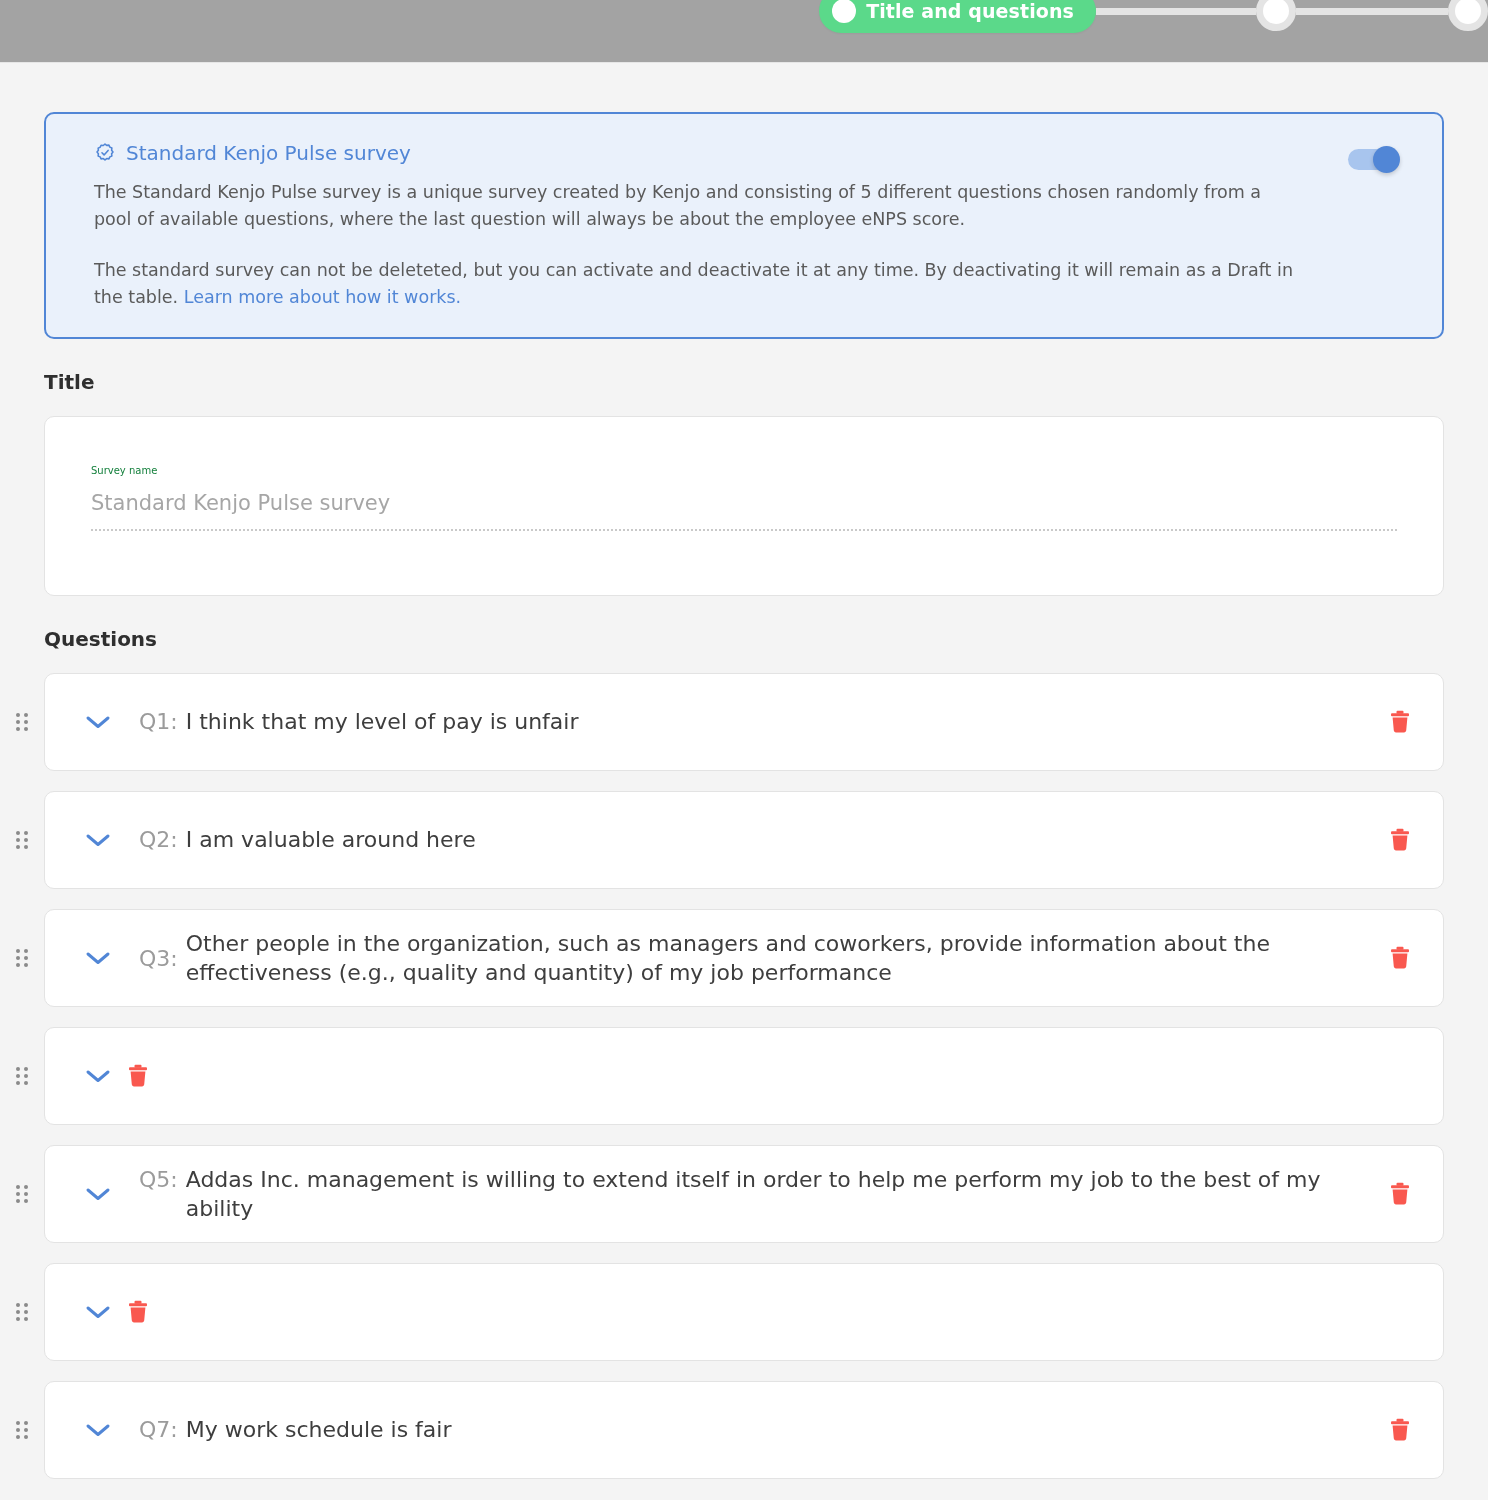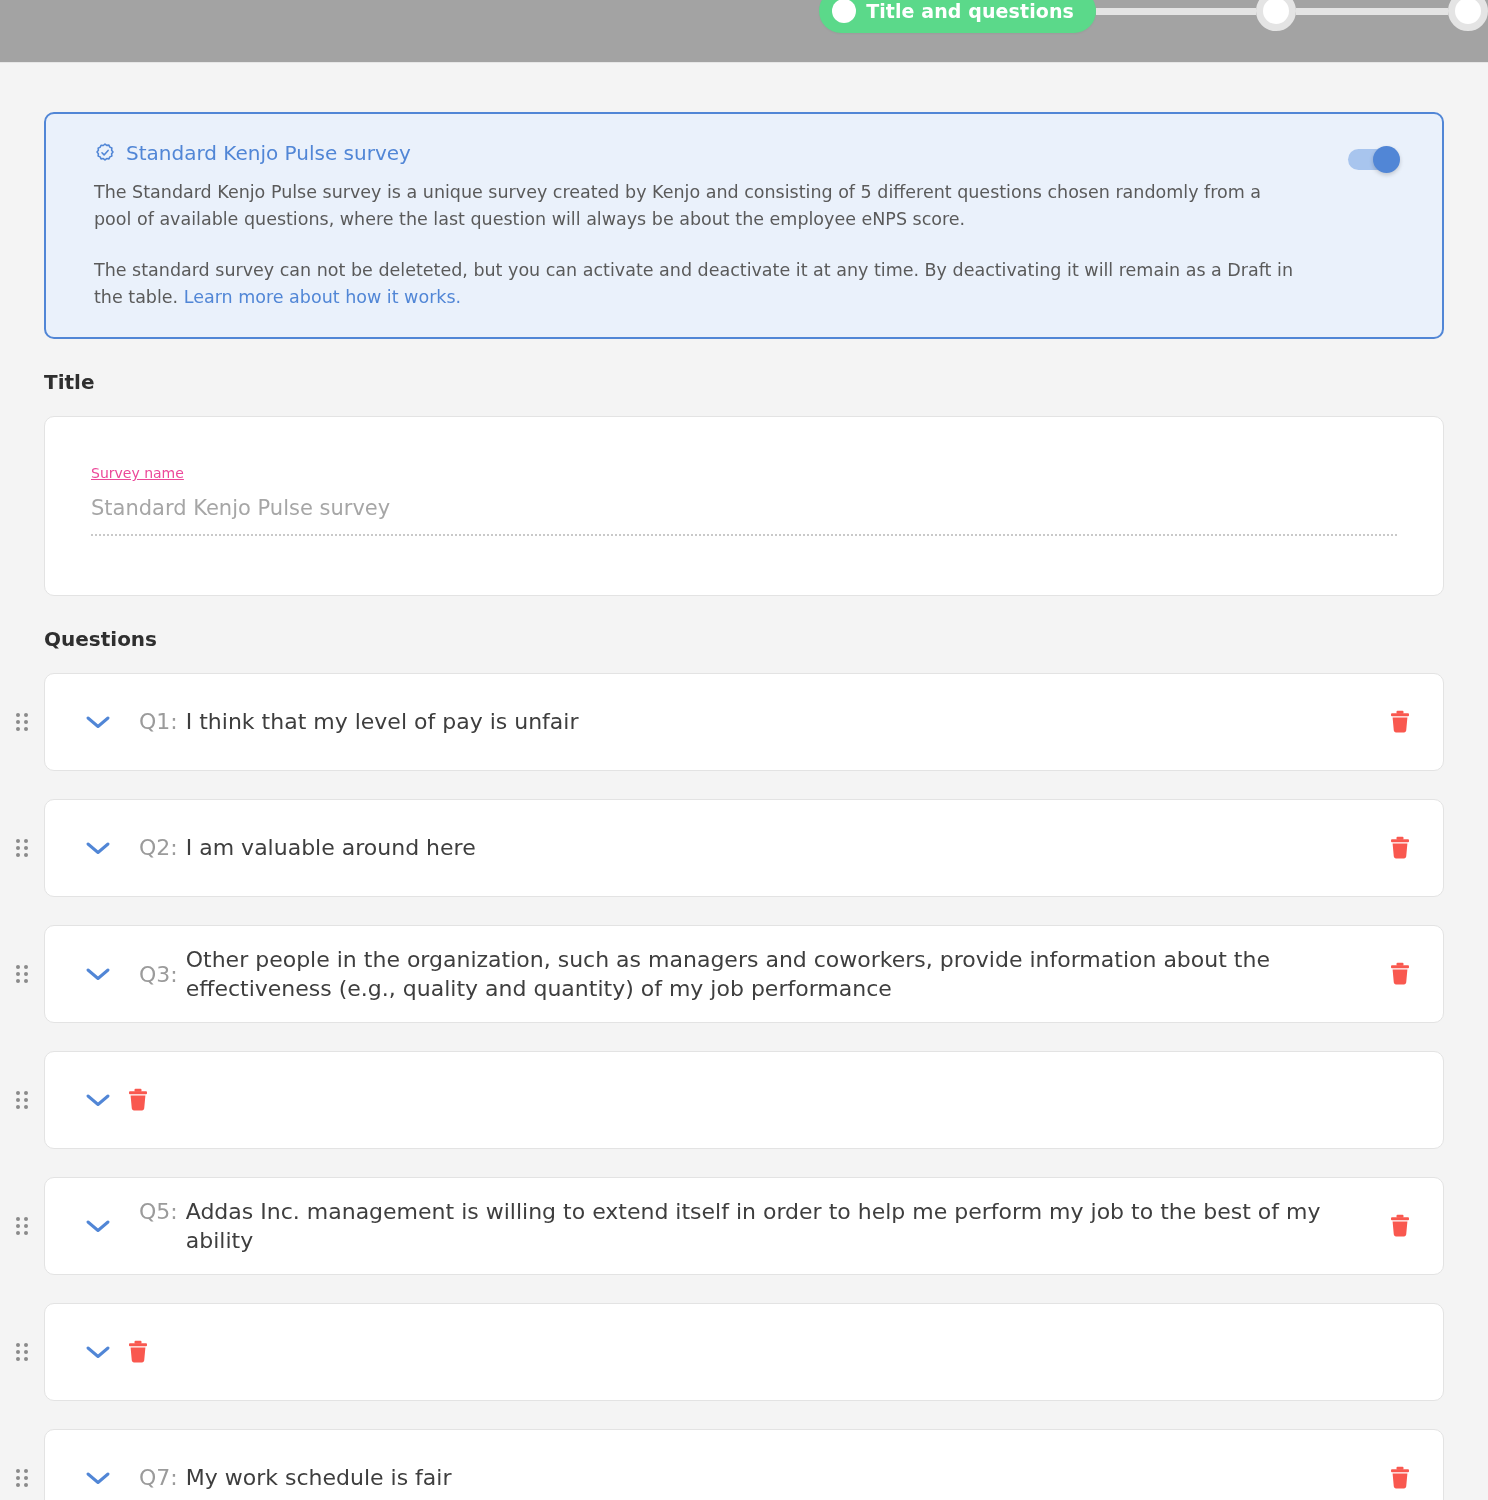--- a/index.html
+++ b/index.html
@@ -154,42 +154,41 @@
   .title-card {
     margin-top: 22px;
     background: #ffffff;
     border: 1px solid #e3e3e3;
     border-radius: 10px;
     height: 180px;
     padding: 48px 46px 0 46px;
   }
 
   .field-label {
-    font-size: 14px;
-    color: #ec4899;
-    text-decoration: underline;
+    font-size: 10px;
+    color: #15803d;
   }
 
   .field-input {
     margin-top: 15px;
     font-size: 21px;
     color: #a6a6a6;
     padding-bottom: 14px;
     border-bottom: 2px dotted #c9c9c9;
     width: 100%;
     background: transparent;
     outline: none;
   }
 
   
   .questions-list { margin-top: 22px; }
 
   .question-row {
     position: relative;
-    margin-bottom: 28px;
+    margin-bottom: 20px;
   }
 
   .drag-handle {
     position: absolute;
     left: -28px;
     top: 50%;
     transform: translateY(-50%);
     width: 12px;
     height: 18px;
     display: grid;

